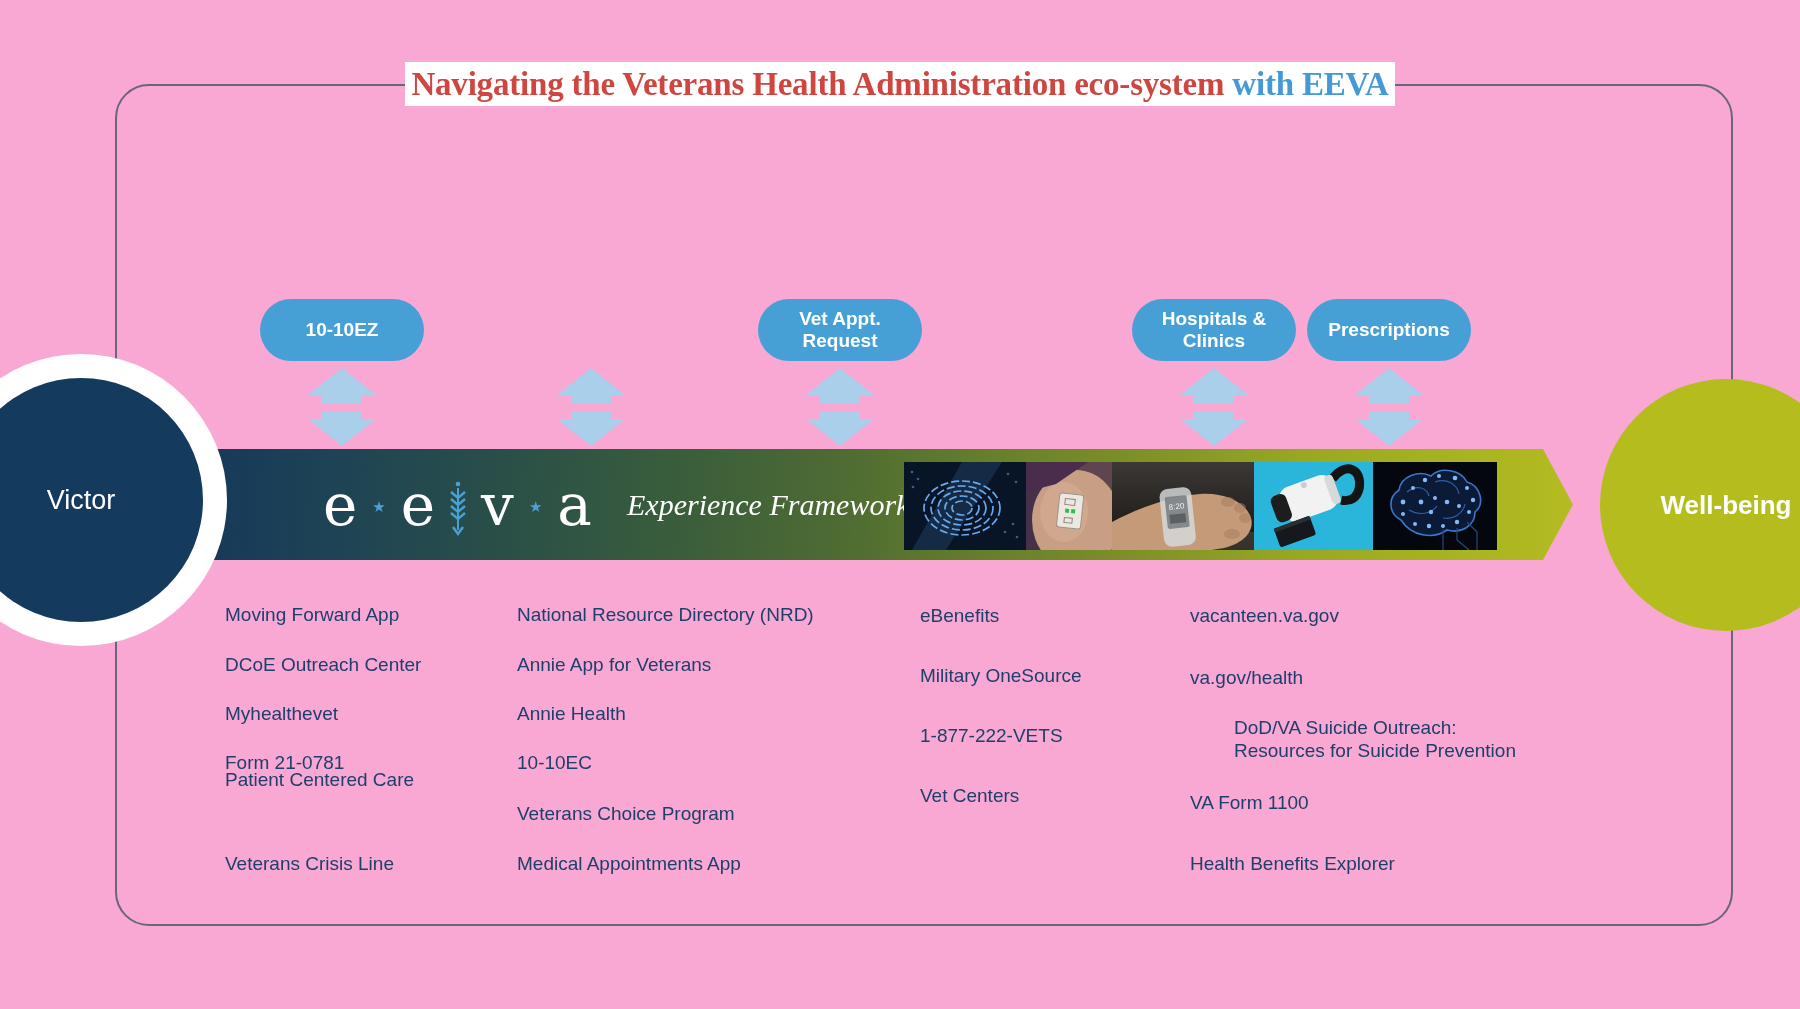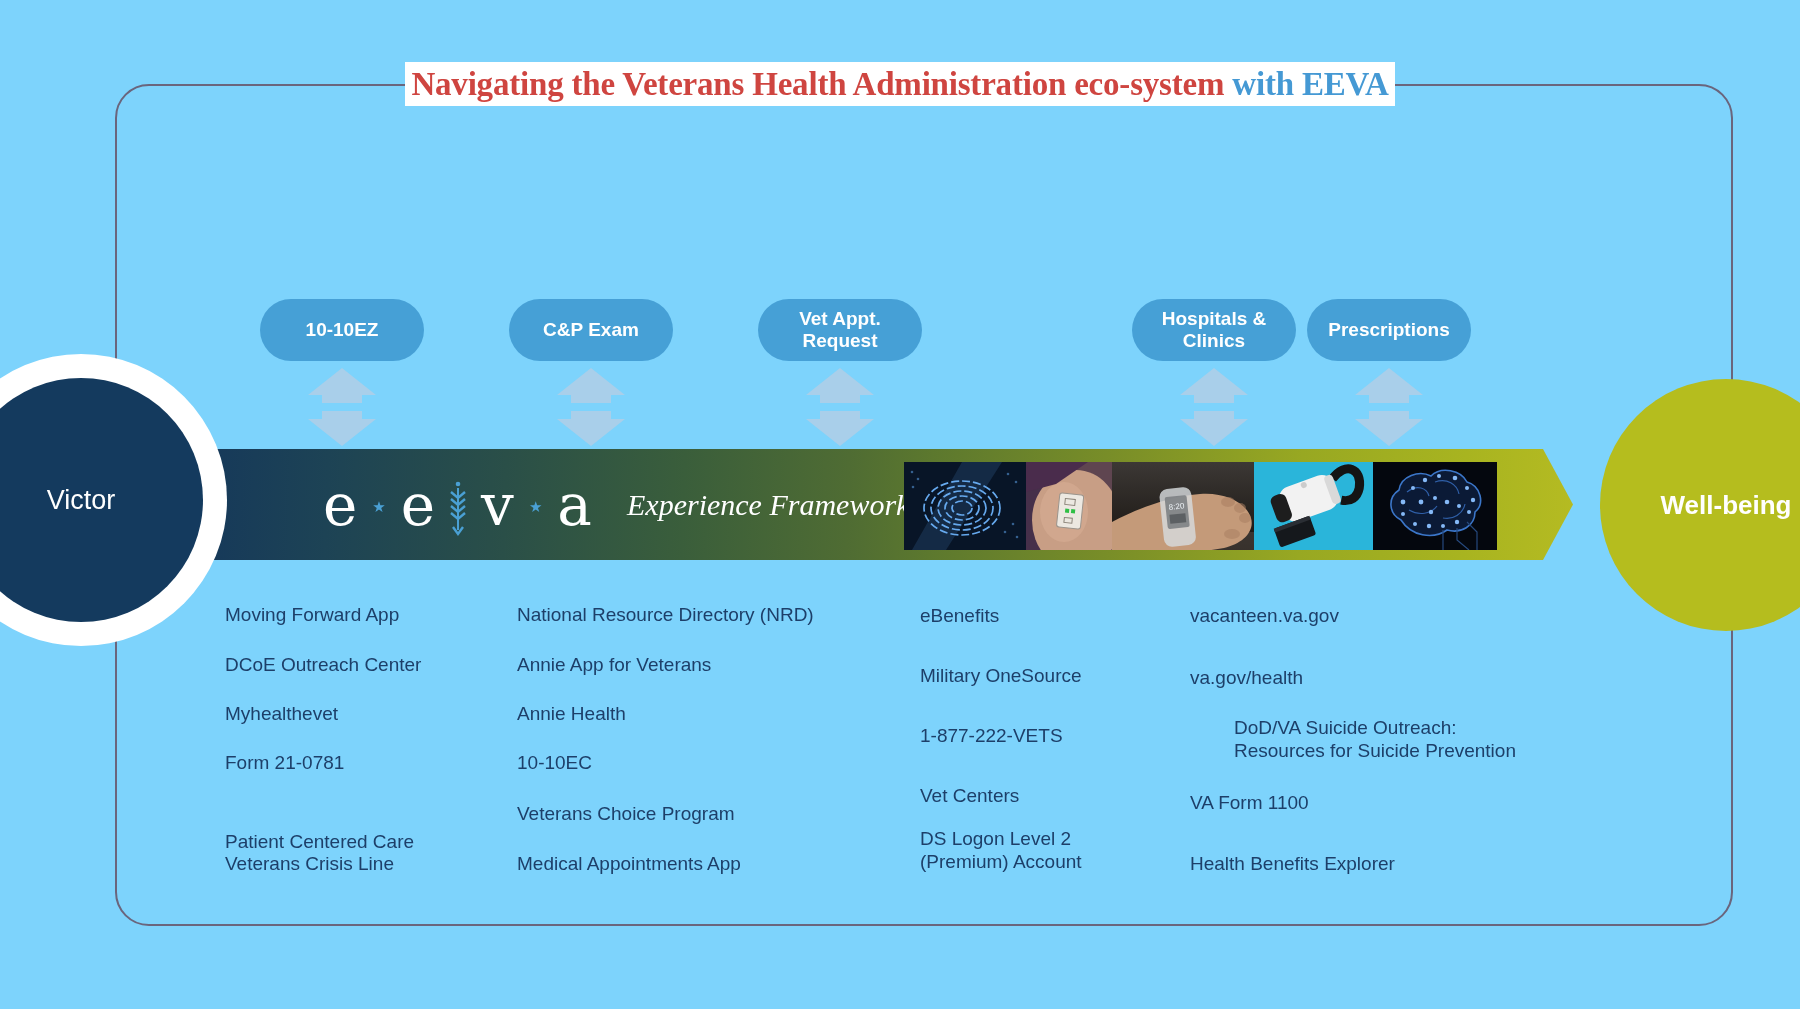--- a/index.html
+++ b/index.html
@@ -1,16 +1,16 @@
 <!DOCTYPE html>
 <html><head>
 <meta charset="utf-8">
 <style>
   html,body{margin:0;padding:0;background:#ffffff;}
-  .canvas{position:relative;width:1800px;height:1009px;background:#7dd3fc;overflow:hidden;
+  .canvas{position:relative;width:1800px;height:1009px;background:#f9a8d4;overflow:hidden;
           font-family:"Liberation Sans",sans-serif;}
 
   
   .frame{position:absolute;left:115px;top:84px;width:1614px;height:838px;
          border:2px solid #6a657d;border-radius:34px;}
 
   
   .title-wrap{position:absolute;left:0;top:62px;width:1800px;text-align:center;z-index:6;}
   .title-label{display:inline-block;background:#fff;padding:0 6px;line-height:44px;
                font-family:"Liberation Serif",serif;font-weight:700;font-size:33px;letter-spacing:-.2px;}
@@ -58,21 +58,20 @@
 
 <div class="canvas">
 
   <div class="frame"></div>
 
   <div class="title-wrap">
     <div class="title-label"><span class="t-red">Navigating the Veterans Health Administration eco-system</span> <span class="t-blue">with EEVA</span></div>
   </div>
 
   <div class="pill" style="left:260px;">10-10EZ</div>
-  <div class="pill" style="left:509px;">C&amp;P Exam</div>
   <div class="pill" style="left:758px;">Vet Appt.
 Request</div>
   <div class="pill" style="left:1132px;">Hospitals &amp;
 Clinics</div>
   <div class="pill" style="left:1307px;">Prescriptions</div>
 
   <svg class="uda" style="left:308px;" viewBox="0 0 68 78">
       <polygon fill="#a9cfea" points="34,0 68,27 54,27 54,35 14,35 14,27 0,27"></polygon>
       <polygon fill="#a9cfea" points="14,43 54,43 54,51 68,51 34,78 0,51 14,51"></polygon>
     </svg>
@@ -220,36 +219,34 @@
     <span>Victor</span>
   </div>
   <div class="circle wellbeing">
     <span>Well-being</span>
   </div>
 
   <div class="res-item" style="left:225px;top:603px;">Moving Forward App</div>
   <div class="res-item" style="left:225px;top:653px;">DCoE Outreach Center</div>
   <div class="res-item" style="left:225px;top:702px;">Myhealthevet</div>
   <div class="res-item" style="left:225px;top:751px;">Form 21-0781</div>
-  <div class="res-item" style="left:225px;top:830px;">Patient Centered Care</div>
+  <div class="res-item" style="left:225px;top:768px;">Patient Centered Care</div>
   <div class="res-item" style="left:225px;top:852px;text-align:right;">Veterans Crisis Line</div>
 
   <div class="res-item" style="left:517px;top:603px;">National Resource Directory (NRD)</div>
   <div class="res-item" style="left:517px;top:653px;">Annie App for Veterans</div>
   <div class="res-item" style="left:517px;top:702px;">Annie Health</div>
   <div class="res-item" style="left:517px;top:751px;">10-10EC</div>
   <div class="res-item" style="left:517px;top:802px;">Veterans Choice Program</div>
   <div class="res-item" style="left:517px;top:852px;">Medical Appointments App</div>
 
   <div class="res-item" style="left:920px;top:604px;text-align:right;">eBenefits</div>
   <div class="res-item" style="left:920px;top:664px;">Military OneSource</div>
   <div class="res-item" style="left:920px;top:724px;">1-877-222-VETS</div>
   <div class="res-item" style="left:920px;top:784px;">Vet Centers</div>
-  <div class="res-item" style="left:920px;top:827px;">DS Logon Level 2
-(Premium) Account</div>
 
   <div class="res-item" style="left:1190px;top:604px;">vacanteen.va.gov</div>
   <div class="res-item" style="left:1190px;top:666px;">va.gov/health</div>
   <div class="res-item" style="left:1190px;top:716px;margin-left:44px;">DoD/VA Suicide Outreach:
 Resources for Suicide Prevention</div>
   <div class="res-item" style="left:1190px;top:791px;">VA Form 1100</div>
   <div class="res-item" style="left:1190px;top:852px;">Health Benefits Explorer</div>
 
 </div>
 

